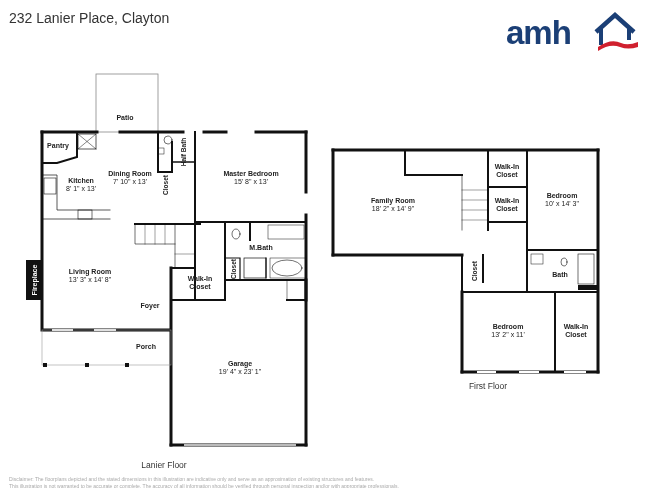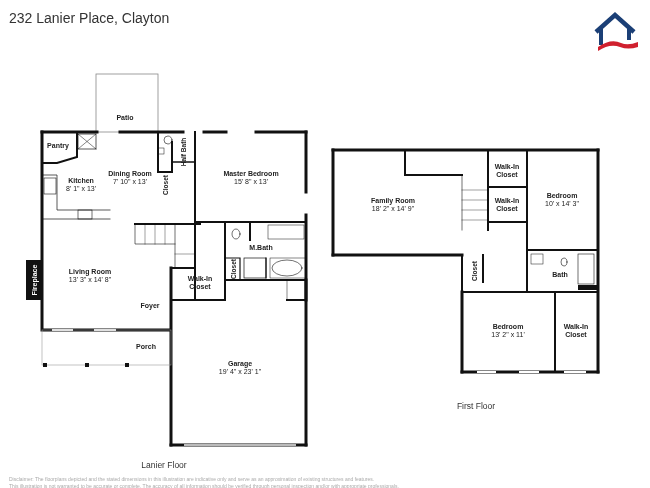--- a/index.html
+++ b/index.html
@@ -14,20 +14,21 @@
   .fireplace-lbl { position:absolute; font-size:7px; font-weight:bold; color:#fff; transform:translate(-50%,-50%) rotate(-90deg); white-space:nowrap; }
   .floor-title { position:absolute; font-size:8.5px; color:#333; transform:translateX(-50%); white-space:nowrap; }
   .disclaimer { position:absolute; left:9px; top:476px; font-size:5px; line-height:7px; color:#aaa; white-space:nowrap; }
 </style>
 </head>
 <body>
 
 <div class="address">232 Lanier Place, Clayton</div>
 
 <div class="logo">
+  <span class="logo-text">amh</span>
   <svg width="135" height="42" style="position:absolute;left:0;top:0;">
     <polyline points="90,22 109,5 128,22" fill="none" stroke="#1b3f76" stroke-width="4.5" stroke-linejoin="miter"></polyline>
     <line x1="95" y1="18" x2="95" y2="35" stroke="#1b3f76" stroke-width="4"></line>
     <line x1="123" y1="18" x2="123" y2="30" stroke="#1b3f76" stroke-width="4"></line>
     <path d="M92,37 Q105,28 115,33 Q122,36 132,32 L132,37 Q122,40 114,37 Q104,33 92,41 Z" fill="#d0202e"></path>
   </svg>
 </div>
 
 <svg class="plan" width="650" height="488" viewBox="0 0 650 488">
   <g stroke="#111" fill="none" stroke-linecap="square">
@@ -176,18 +177,18 @@
   </div>
 <div class="lbl" style="left:562px;top:200px;"><b>Bedroom</b><span>10' x 14' 3"</span></div>
 <div class="vlbl" style="left:474px;top:271px;">Closet</div>
 <div class="lbl" style="left:560px;top:275px;">
     <b>Bath</b>
   </div>
 <div class="lbl" style="left:508px;top:331px;"><b>Bedroom</b><span>13' 2" x 11'</span></div>
 <div class="lbl" style="left:576px;top:331px;width:30px;white-space:normal;">
     <b>Walk-In Closet</b>
   </div>
-<div class="floor-title" style="left:476px;top:381px;margin-top:20px;">First Floor</div>
+<div class="floor-title" style="left:488px;top:381px;">First Floor</div>
 
 <div class="disclaimer">
   <div>Disclaimer: The floorplans depicted and the stated dimensions in this illustration are indicative only and serve as an approximation of existing structures and features.</div>
   <div>This illustration is not warranted to be accurate or complete. The accuracy of all information should be verified through personal inspection and/or with appropriate professionals.</div>
 </div>
 
 </body></html>

